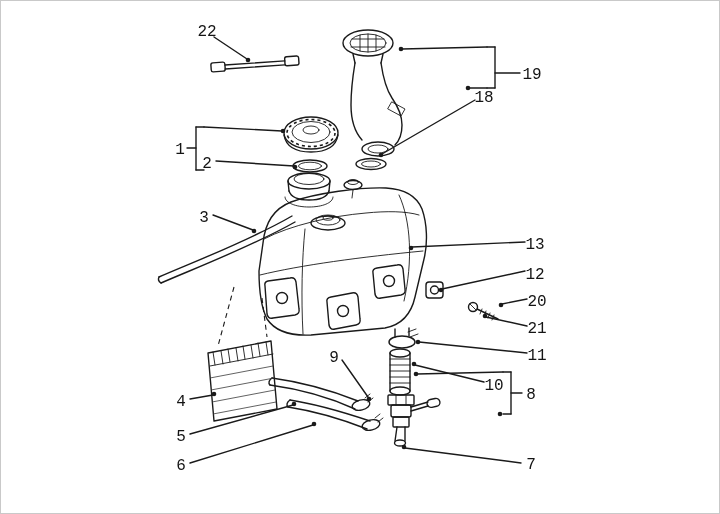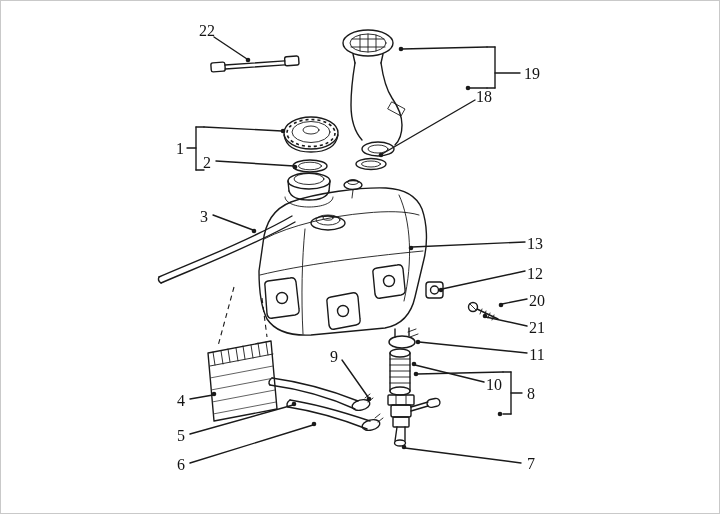--- a/index.html
+++ b/index.html
@@ -1,19 +1,19 @@
 <!DOCTYPE html>
 <html><head>
 <meta charset="utf-8">
 <style>
   html,body{margin:0;padding:0;background:#e9e9e9;}
   .stage{
     position:relative;width:720px;height:514px;margin:0 auto;
     background:#ffffff;border:1px solid #c9c9c9;box-sizing:border-box;overflow:hidden;
-    font-family:Liberation Serif, serif;
+    font-family:Liberation Mono, monospace;
   }
   svg{position:absolute;left:0;top:0;}
   .ln{stroke:#1a1a1a;stroke-width:1.4;fill:none;stroke-linecap:round;stroke-linejoin:round;}
   .thin{stroke:#1a1a1a;stroke-width:0.9;fill:none;stroke-linecap:round;}
   .hatch{stroke:#3a3a3a;stroke-width:0.8;fill:none;}
   .dash{stroke:#1a1a1a;stroke-width:1.1;fill:none;stroke-dasharray:5 4;}
   .ribs{stroke:#1a1a1a;stroke-width:1.6;fill:none;stroke-dasharray:3 3;}
   .dot{fill:#1a1a1a;stroke:none;}
   .callout{font-size:16px;fill:#141414;}
 </style>

